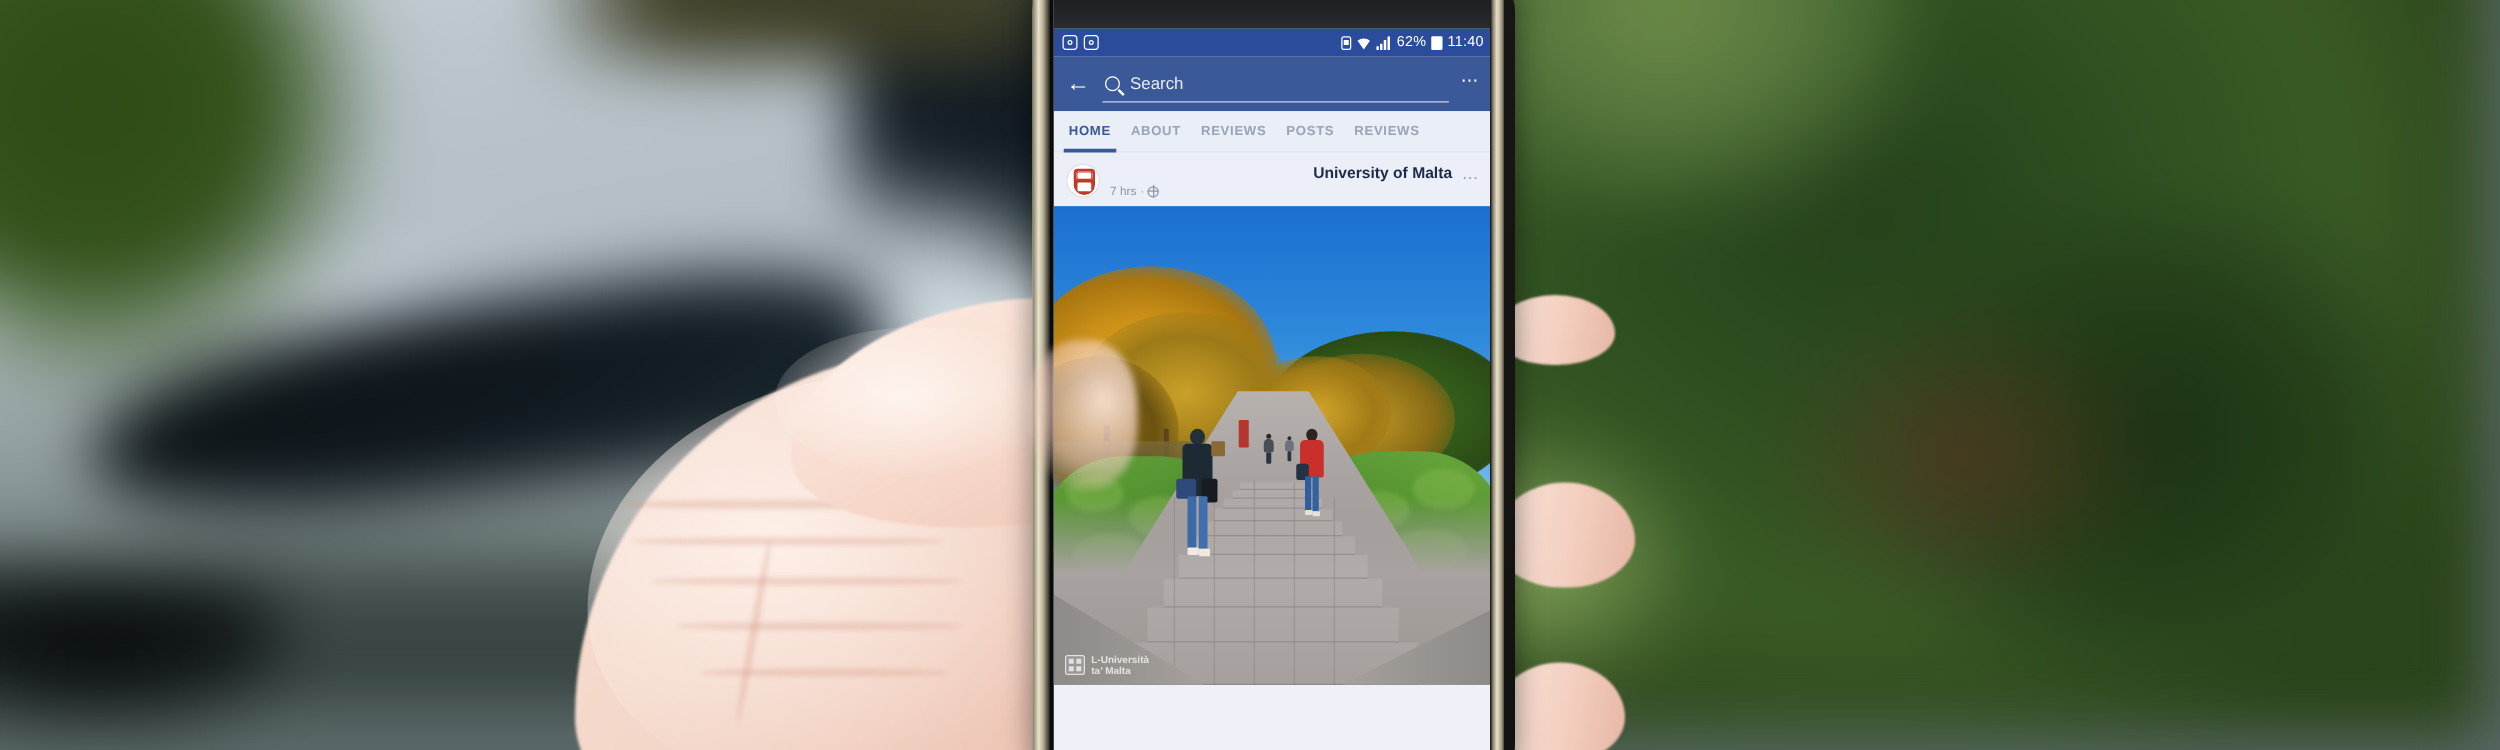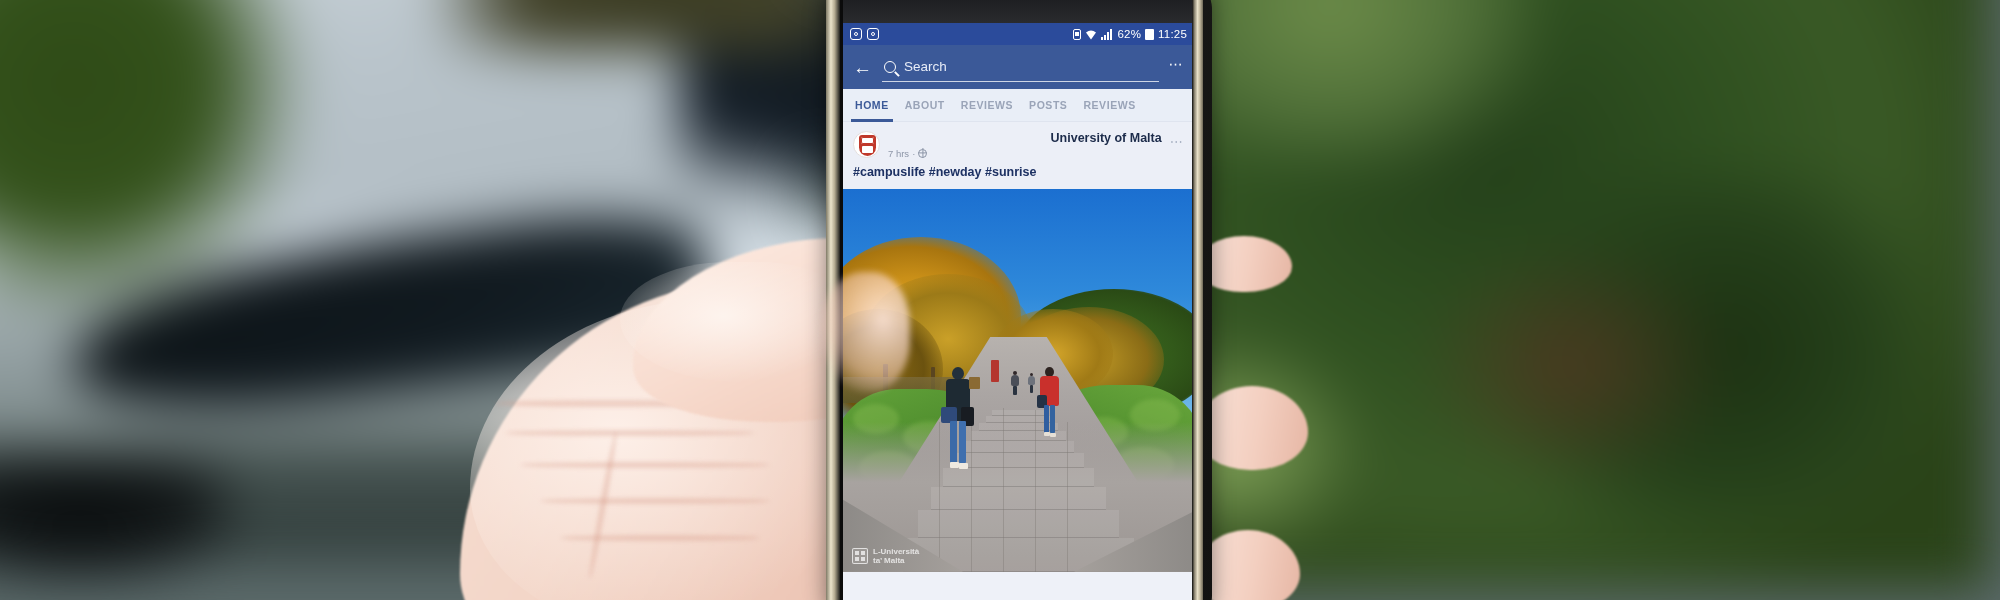--- a/index.html
+++ b/index.html
@@ -390,21 +390,21 @@
         <path d="M6 10.5 L1 3.5 A8 8 0 0 1 11 3.5 Z" fill="#fff"></path>
       </svg>
       <svg width="12" height="11" viewBox="0 0 12 11">
         <rect x="0" y="8" width="2" height="3" fill="#fff"></rect>
         <rect x="3" y="6" width="2" height="5" fill="#fff"></rect>
         <rect x="6" y="3" width="2" height="8" fill="#fff"></rect>
         <rect x="9" y="0" width="2" height="11" fill="#fff"></rect>
       </svg>
       <span>62%</span>
       <span class="batt"></span>
-      <span>11:25</span>
+      <span>11:40</span>
     </div>
   </div>
 
   <div class="searchbar">
     <span class="back-arrow">←</span>
     <div class="search-field">
       <span class="search-glass"></span>
       <span class="search-text">Search</span>
     </div>
     <span class="overflow-dots">⋯</span>
@@ -439,21 +439,20 @@
         <div class="post-meta">
           <span>7 hrs</span>
           <span>·</span>
           <span class="globe-icon"></span>
         </div>
       </div>
       <span class="post-menu">⋯</span>
     </div>
 
 
-    <div class="post-tags">#campuslife #newday #sunrise</div>
 
     <div class="photo">
       <div class="sky"></div>
       <div class="tree-far"></div>
       <div class="bldg-right"></div>
       <div class="tree-right"></div>
       <div class="tree-right2"></div>
       <div class="tree-left"></div>
       <div class="tree-left2"></div>
       <div class="tree-left3"></div>

